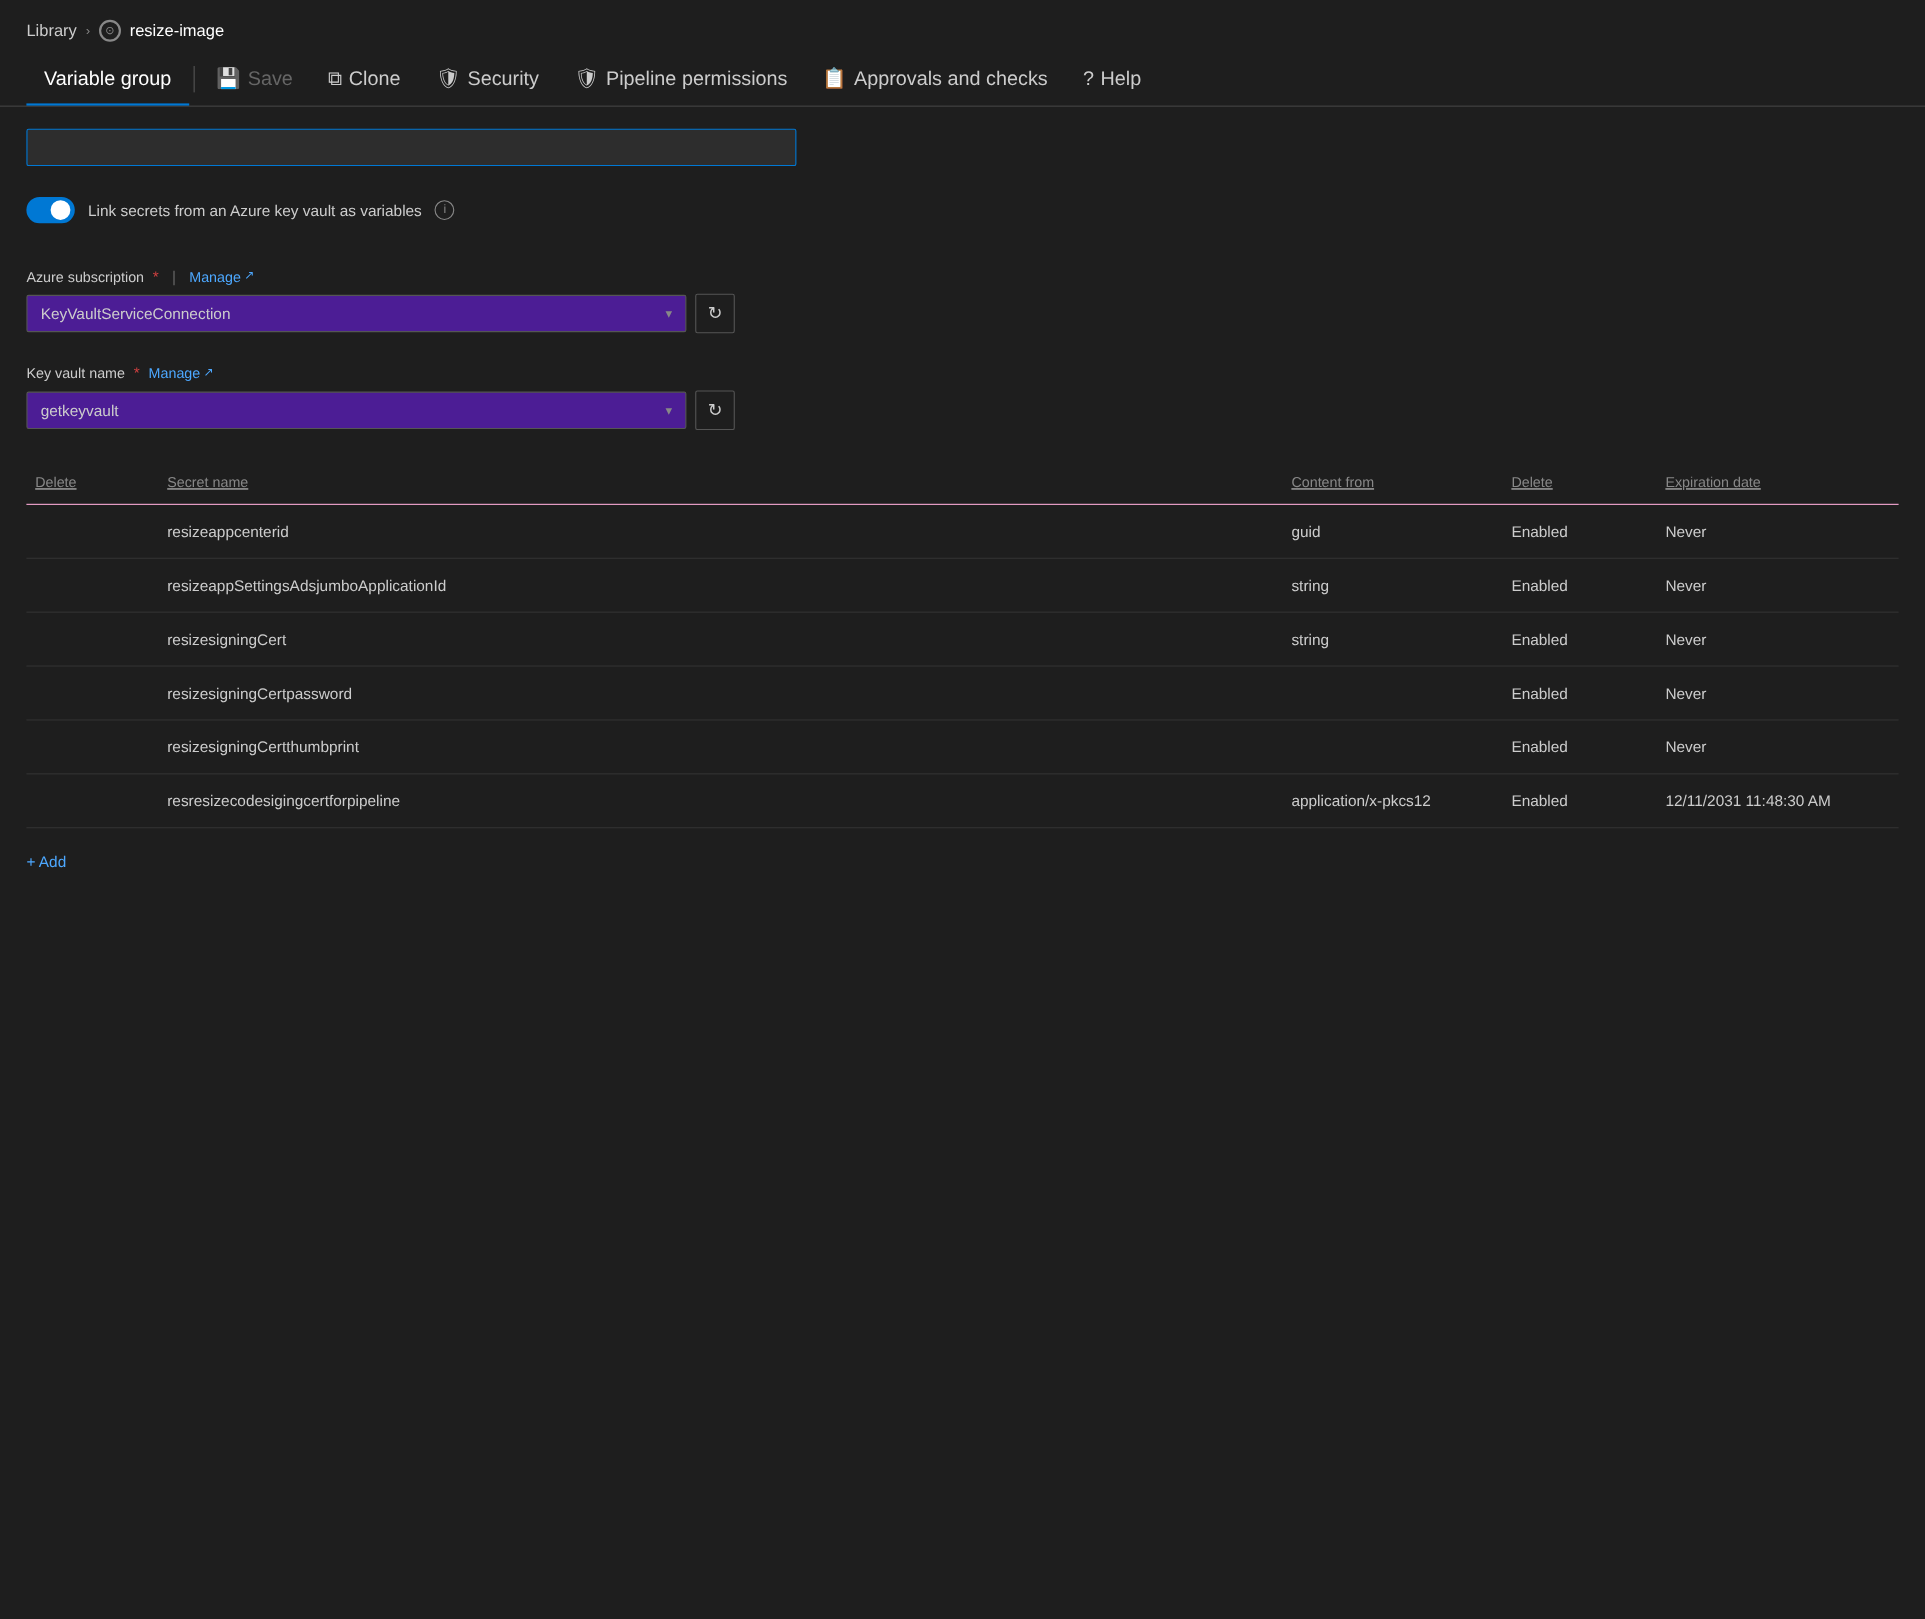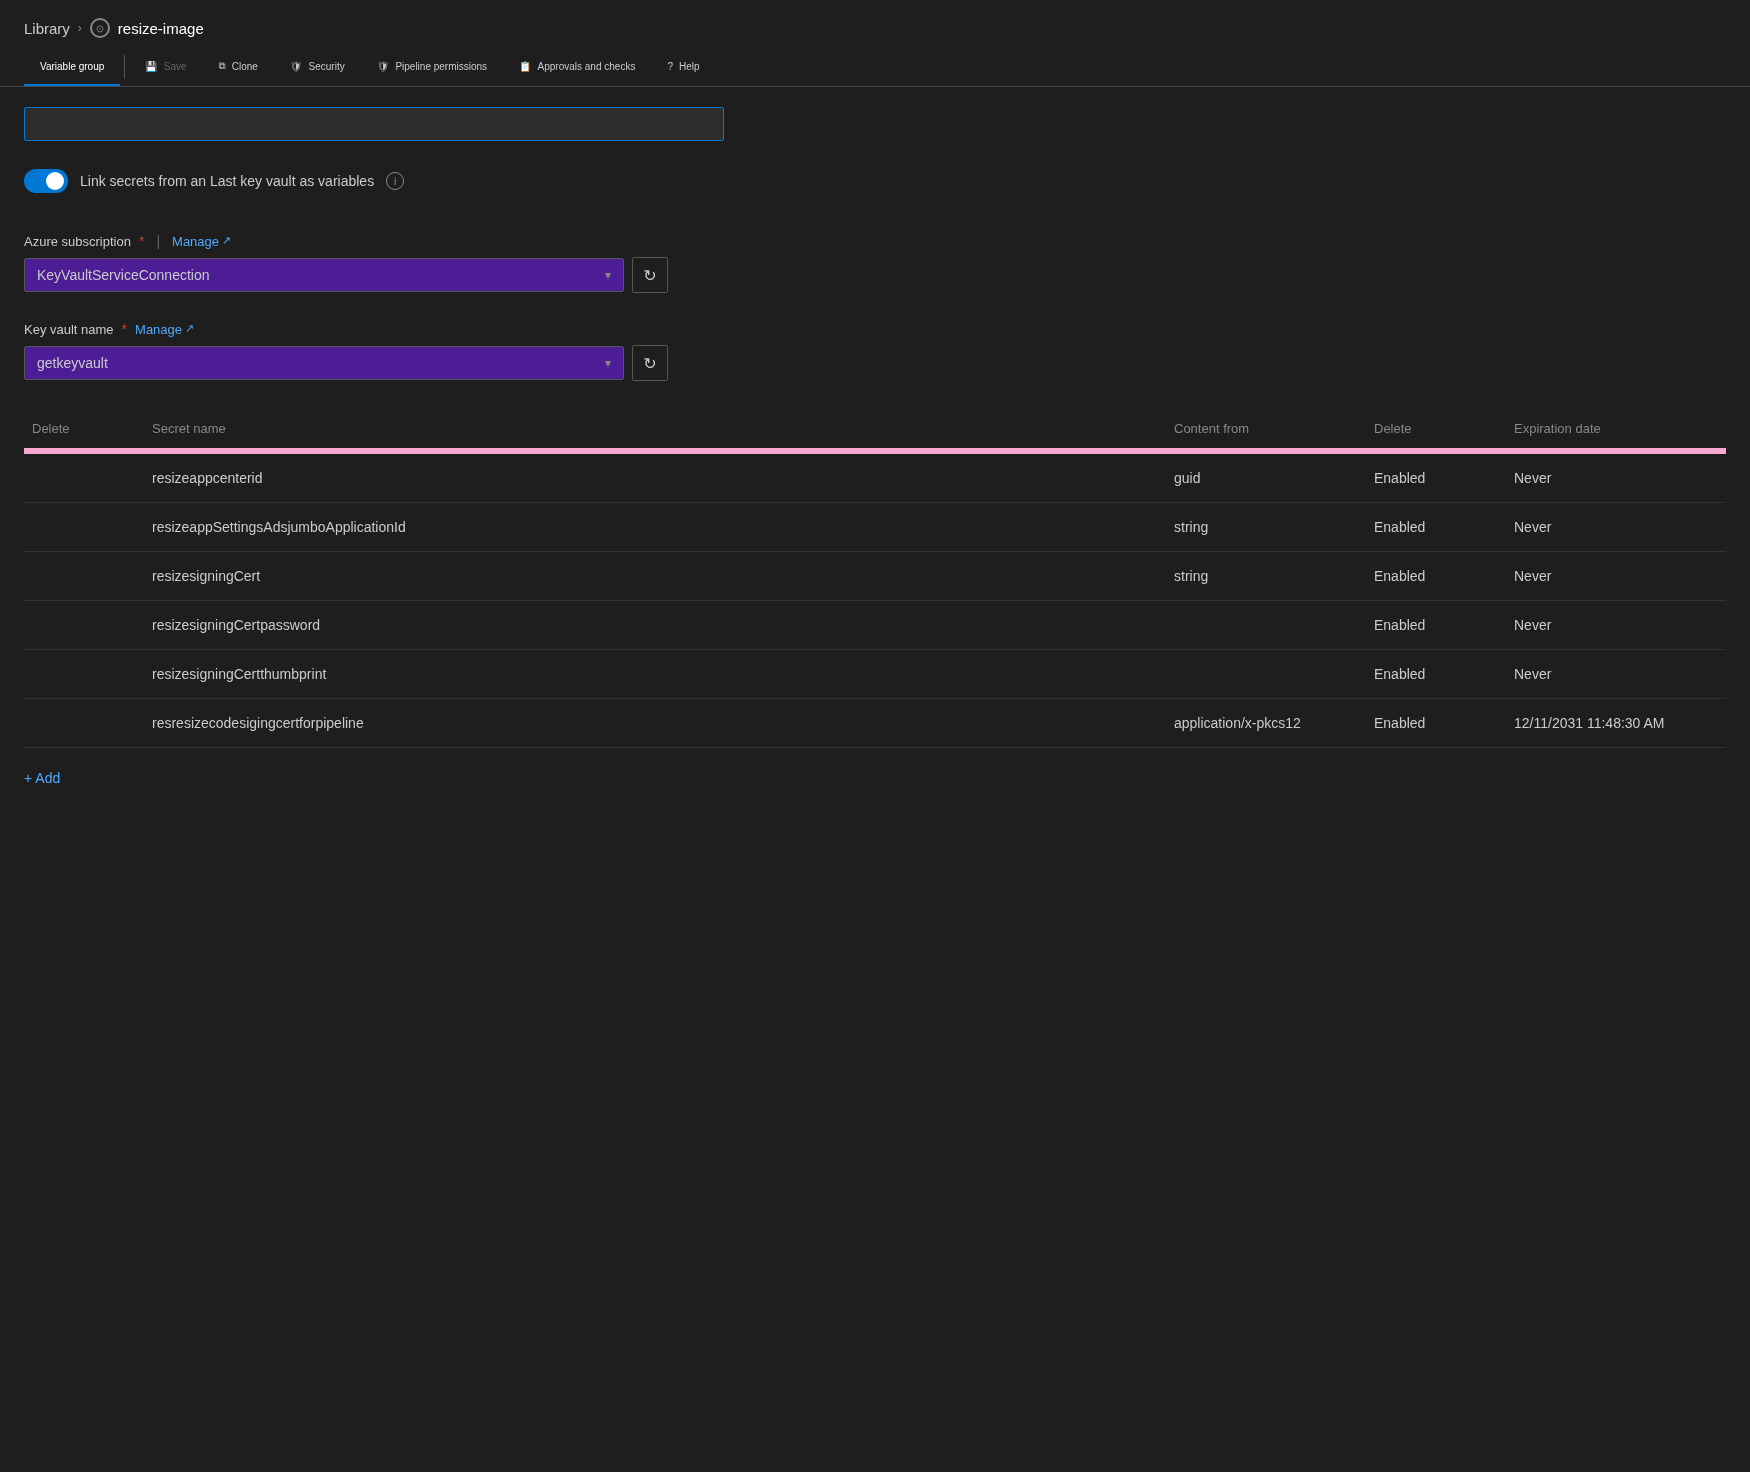--- a/index.html
+++ b/index.html
@@ -45,21 +45,21 @@
       border-bottom: 1px solid #444;
       gap: 0;
     }
     .toolbar-tab {
       display: flex;
       align-items: center;
       gap: 6px;
       padding: 12px 16px;
       cursor: pointer;
       color: #cccccc;
-      font-size: 10px;
+      font-size: 18px;
       border-bottom: 2px solid transparent;
       white-space: nowrap;
     }
     .toolbar-tab.active {
       color: #ffffff;
       border-bottom: 2px solid #0078d4;
     }
     .toolbar-tab.disabled {
       color: #666;
       cursor: default;
@@ -204,22 +204,23 @@
       color: #888;
     }
 
     
     .table-container {
       width: 100%;
     }
     .table-header {
       display: grid;
       grid-template-columns: 120px 1fr 200px 140px 220px;
-      border-bottom: 6px solid #f9a8d4;
+      border-bottom: 1px solid #f9a8d4;
       padding: 8px 0;
+      text-decoration: underline;
     }
     .table-header-cell {
       font-size: 13px;
       color: #888;
       padding: 4px 8px;
     }
     .table-row {
       display: grid;
       grid-template-columns: 120px 1fr 200px 140px 220px;
       border-bottom: 1px solid #333;
@@ -306,21 +307,21 @@
 
   <div class="search-bar-row">
     <input class="search-input-box" type="text" style="">
   </div>
 
   <div class="toggle-row">
     <label class="toggle-switch">
 
       <span class="toggle-slider"></span>
     </label>
-    <span class="toggle-label">Link secrets from an Last key vault as variables</span>
+    <span class="toggle-label">Link secrets from an Azure key vault as variables</span>
     <span class="info-icon">i</span>
   </div>
 
   <div class="form-section">
     <div class="form-label-row">
       <span class="form-label">Azure subscription</span>
       <span class="required-star">*</span>
       <span class="separator-line">|</span>
       <a class="manage-link">
         <span>Manage</span>

